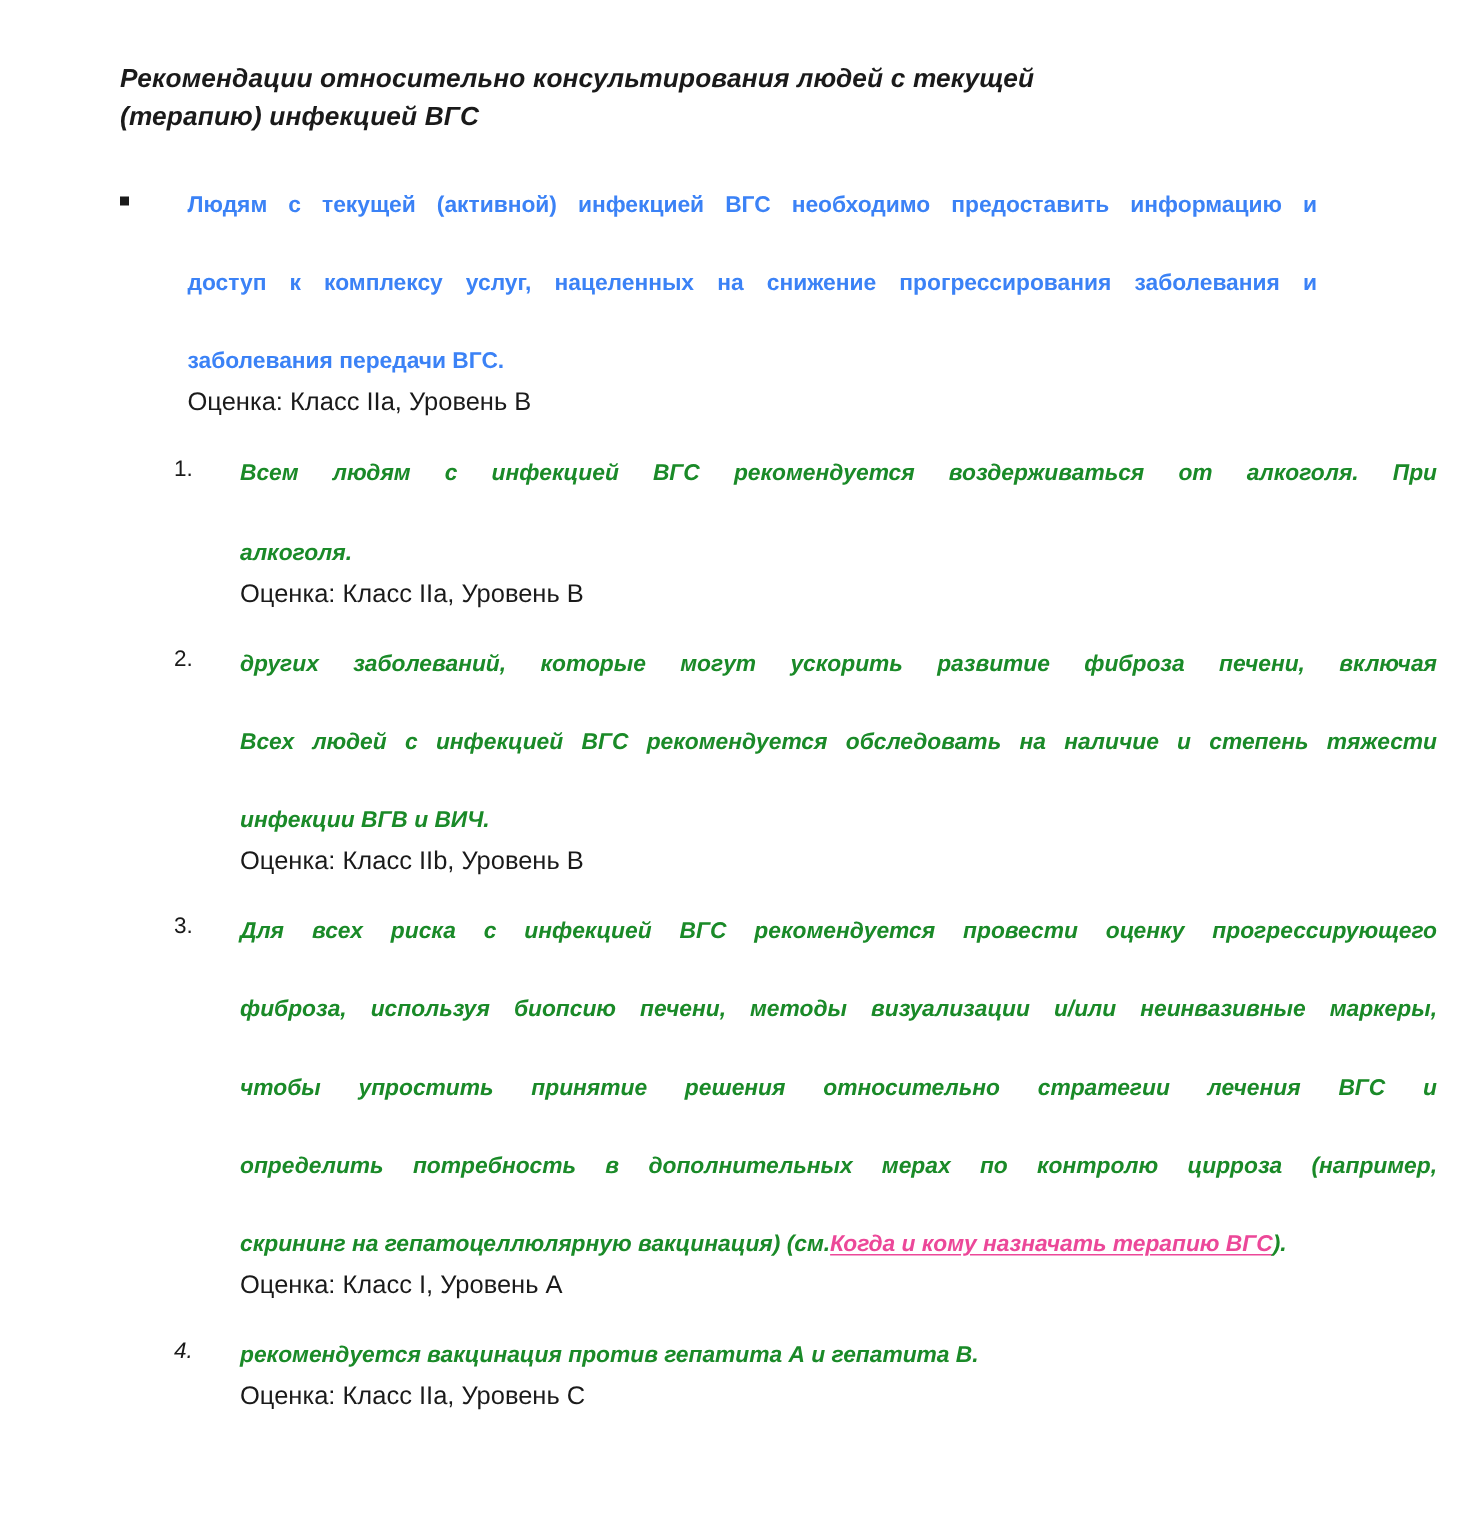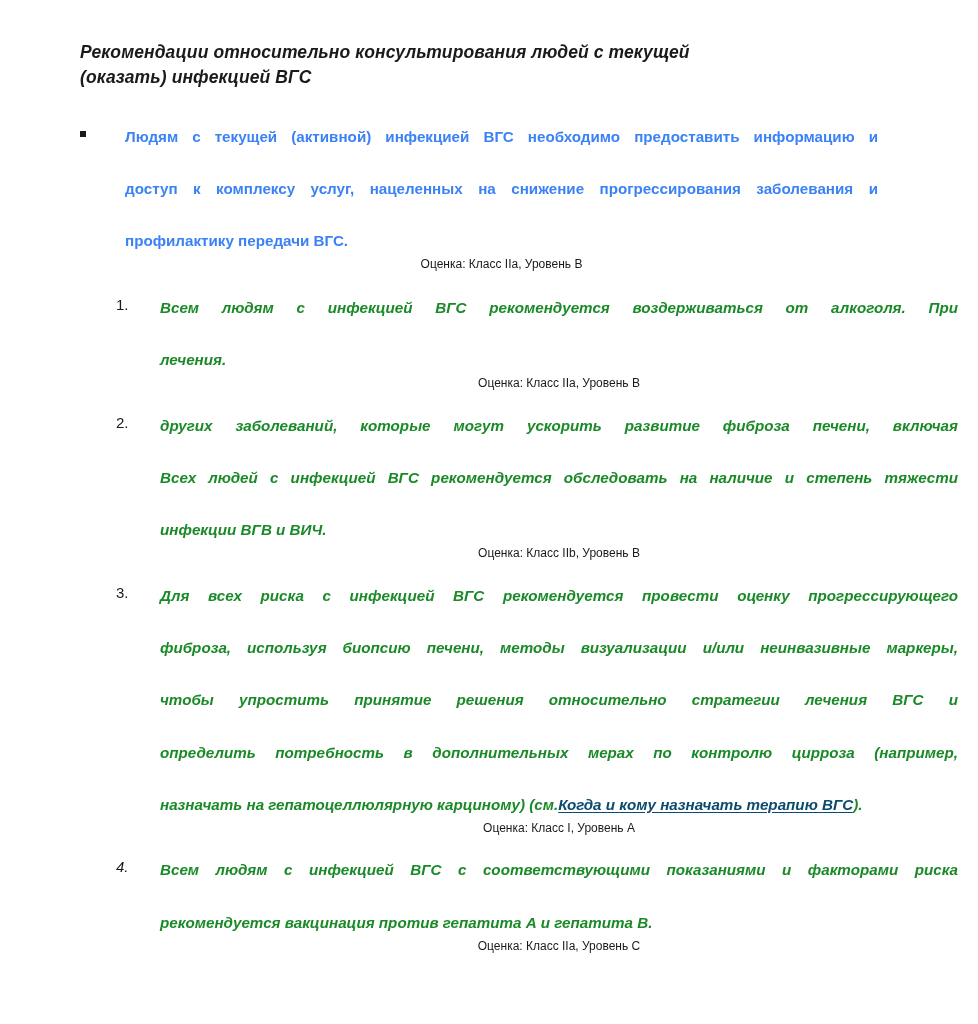--- a/index.html
+++ b/index.html
@@ -67,27 +67,27 @@
   }
   .bullet-text .jline::after {
     content: "";
     display: inline-block;
     width: 100%;
   }
   .bullet-text .jline.last::after { display: none; }
 
   
   .grade-line {
-    font-size: 12px;
+    font-size: 17px;
     font-weight: normal;
     font-style: normal;
     color: #1a1a1a;
     line-height: 1.7;
     margin: 0;
-    text-align: center;
+    text-align: left;
   }
 
   
   .num-list {
     margin: 0;
     padding: 0;
     list-style: none;
   }
   .num-item {
     position: relative;
@@ -120,62 +120,62 @@
   }
   .num-text .jline::after {
     content: "";
     display: inline-block;
     width: 100%;
   }
   .num-text .jline.last::after { display: none; }
 
   
   a.doclink, .doclink {
-    color: #0c4a6e;
+    color: #ec4899;
     text-decoration: underline;
     text-underline-offset: 2px;
   }
   .doclink.italic { font-style: italic; }
 
   .spacer-lg { height: 34px; }
   .spacer-md { height: 20px; }
 </style>
 </head>
 <body>
 
 <div class="page">
 
   <div>
 
     <div class="section-heading heading-block-1">
       <div class="jline">Рекомендации   относительно   консультирования   людей   с   текущей</div>
-      <div>(оказать) инфекцией ВГС</div>
+      <div>(терапию) инфекцией ВГС</div>
     </div>
 
     <div class="spacer-lg"></div>
 
     <div class="bullet-block">
       <span class="bullet-marker"></span>
       <div class="bullet-text justified">
         <span class="jline">Людям с текущей (активной) инфекцией ВГС необходимо предоставить информацию и</span>
         <span class="jline">доступ к комплексу услуг, нацеленных на снижение прогрессирования заболевания и</span>
-        <span class="jline last">профилактику передачи ВГС.</span>
+        <span class="jline last">заболевания передачи ВГС.</span>
       </div>
       <div class="grade-line">Оценка: Класс IIa, Уровень B</div>
     </div>
 
     <div class="spacer-md"></div>
 
     <ol class="num-list">
 
       <li class="num-item">
         <span class="num-marker">1.</span>
         <div class="num-text">
           <span class="jline">Всем людям с инфекцией ВГС рекомендуется воздерживаться от алкоголя. При</span>
-          <span class="jline last">лечения.</span>
+          <span class="jline last">алкоголя.</span>
         </div>
         <div class="grade-line">Оценка: Класс IIa, Уровень B</div>
       </li>
 
       <li class="num-item">
         <span class="num-marker">2.</span>
         <div class="num-text">
           <span class="jline">других заболеваний, которые могут ускорить развитие фиброза печени, включая</span>
           <span class="jline">Всех людей с инфекцией ВГС рекомендуется обследовать на наличие и степень тяжести</span>
           <span class="jline last">инфекции ВГВ и ВИЧ.</span>
@@ -183,29 +183,28 @@
         <div class="grade-line">Оценка: Класс IIb, Уровень B</div>
       </li>
 
       <li class="num-item">
         <span class="num-marker">3.</span>
         <div class="num-text">
           <span class="jline">Для всех риска с инфекцией ВГС рекомендуется провести оценку прогрессирующего</span>
           <span class="jline">фиброза, используя биопсию печени, методы визуализации и/или неинвазивные маркеры,</span>
           <span class="jline">чтобы упростить принятие решения относительно стратегии лечения ВГС и</span>
           <span class="jline">определить потребность в дополнительных мерах по контролю цирроза (например,</span>
-          <span class="jline last"><span>назначать на гепатоцеллюлярную карциному) (см.</span><a class="doclink italic" href="#">Когда и кому назначать терапию ВГС</a><span>).</span></span>
+          <span class="jline last"><span>скрининг на гепатоцеллюлярную вакцинация) (см.</span><a class="doclink italic" href="#">Когда и кому назначать терапию ВГС</a><span>).</span></span>
         </div>
         <div class="grade-line">Оценка: Класс I, Уровень A</div>
       </li>
 
       <li class="num-item">
         <span class="num-marker italic">4.</span>
         <div class="num-text">
-          <span class="jline">Всем людям с инфекцией ВГС с соответствующими показаниями и факторами риска</span>
           <span class="jline last">рекомендуется вакцинация против гепатита А и гепатита В.</span>
         </div>
         <div class="grade-line">Оценка: Класс IIa, Уровень C</div>
       </li>
 
     </ol>
   </div>
 
 </div>
 

